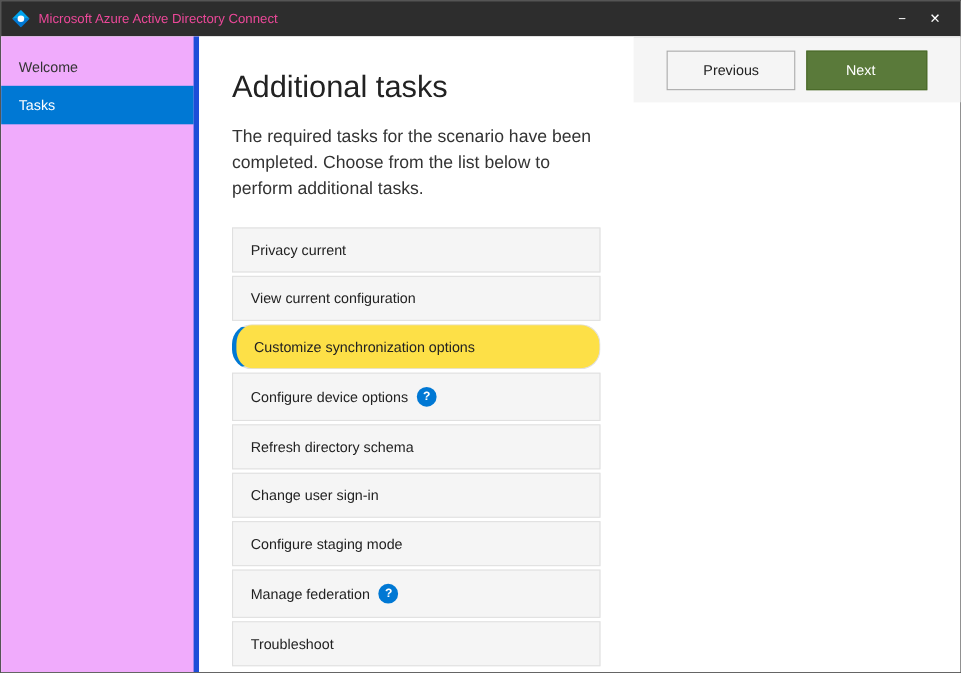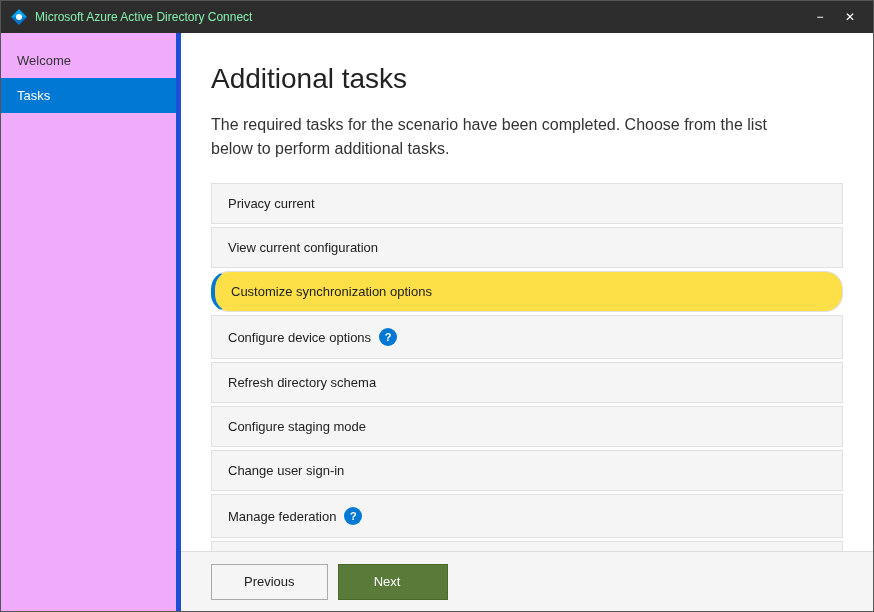--- a/index.html
+++ b/index.html
@@ -29,21 +29,21 @@
       padding: 0 10px;
       flex-shrink: 0;
     }
     .title-bar-icon {
       width: 16px;
       height: 16px;
       margin-right: 8px;
       flex-shrink: 0;
     }
     .title-bar-text {
-      color: #86efac;
+      color: #ec4899;
       font-size: 12px;
       flex: 1;
     }
     .title-bar-controls {
       display: flex;
       gap: 4px;
     }
     .title-bar-btn {
       width: 26px;
       height: 20px;
@@ -74,21 +74,21 @@
       color: #333;
       font-size: 13px;
     }
     .sidebar-item.active {
       background: #0078d4;
       color: #fff;
     }
     .content-area {
       flex: 1;
       display: flex;
-      flex-direction: column;
+      flex-direction: row;
       background: #fff;
       overflow: hidden;
     }
     .content-body {
       flex: 1;
       padding: 30px 30px 20px 30px;
       overflow-y: auto;
     }
     .page-title {
       font-size: 28px;
@@ -214,24 +214,24 @@
               <span>Customize synchronization options</span>
             </div>
             <div class="task-item">
               <span>Configure device options</span>
               <span class="help-icon">?</span>
             </div>
             <div class="task-item">
               <span>Refresh directory schema</span>
             </div>
             <div class="task-item">
+              <span>Change user sign-in</span>
+            </div>
+            <div class="task-item">
               <span>Configure staging mode</span>
-            </div>
-            <div class="task-item">
-              <span>Change user sign-in</span>
             </div>
             <div class="task-item">
               <span>Manage federation</span>
               <span class="help-icon">?</span>
             </div>
             <div class="task-item">
               <span>Troubleshoot</span>
             </div>
           </div>
       </div>

